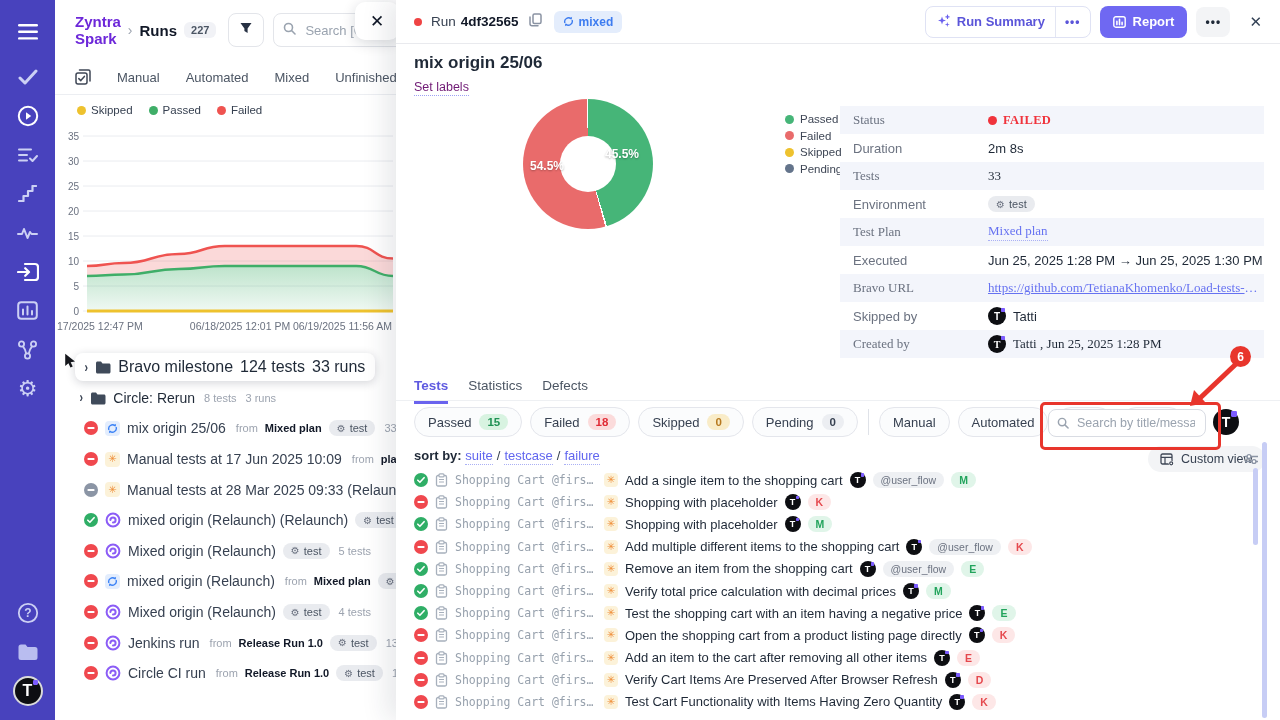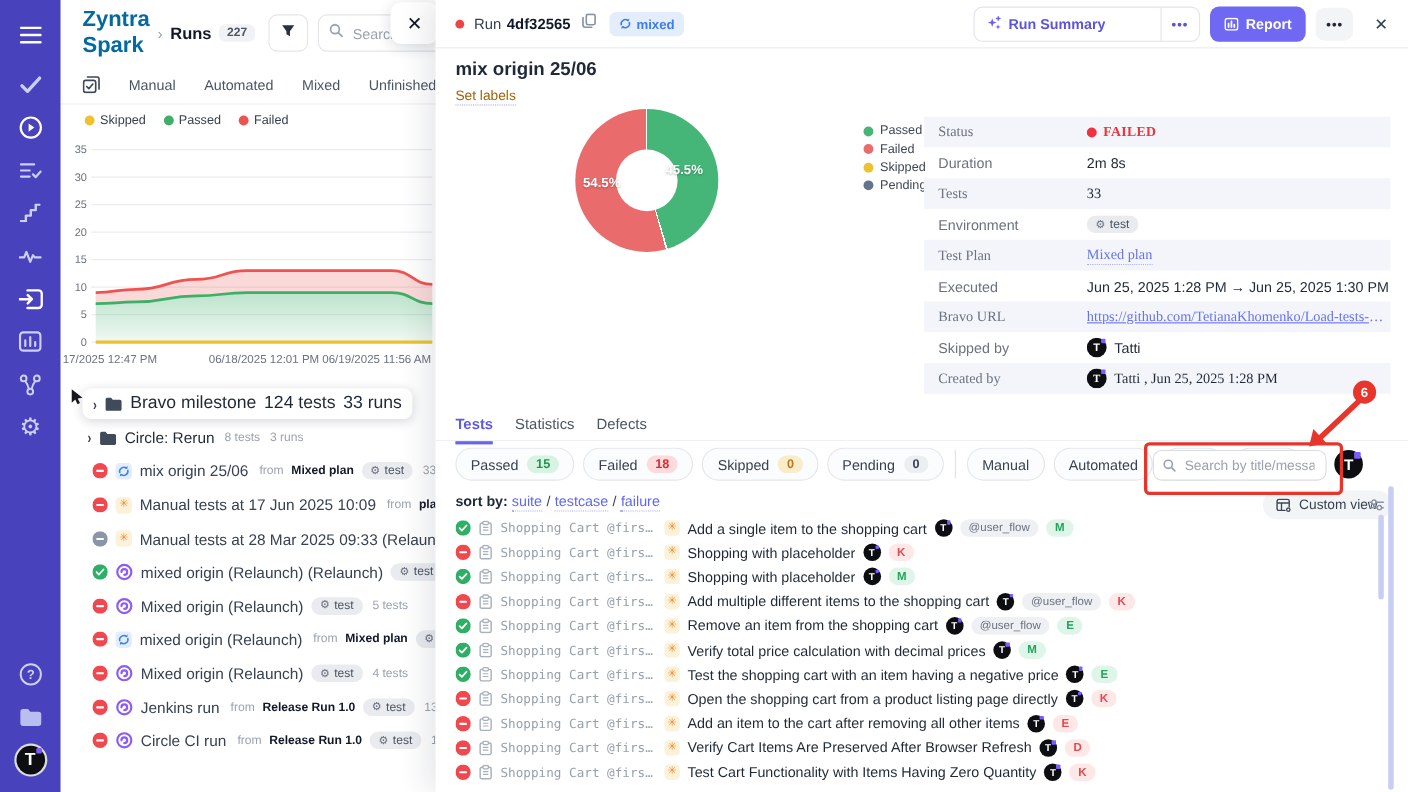--- a/index.html
+++ b/index.html
@@ -16,21 +16,21 @@
   .gear-glyph{font-size:22px;color:#ccd0f4;line-height:1;font-family:"DejaVu Sans",sans-serif;}
 
   .avatarT{position:relative;display:inline-flex;align-items:center;justify-content:center;
            background:#0d0e12;color:#fff;border-radius:50%;font-weight:bold;flex:0 0 auto;}
   .avatarT::after{content:"";position:absolute;right:8%;top:8%;width:22%;height:22%;
                   background:#7c5cff;border-radius:20%;}
 
   
   .runs{width:341px;flex:0 0 341px;position:relative;background:#fff;overflow:hidden;}
   .runs-header{height:60px;display:flex;align-items:center;padding-left:20px;box-sizing:border-box;position:relative;}
-  .crumb-project{color:#0369a1;font-weight:700;font-size:20px;}
+  .crumb-project{color:#6d28d9;font-weight:700;font-size:15px;}
   .crumb-sep{color:#9ca3af;margin:0 7px;font-size:14px;}
   .crumb-section{color:#111827;font-weight:700;font-size:15px;}
   .crumb-count{background:#f1f2f6;color:#4b5563;border-radius:6px;font-size:11px;padding:2px 7px;margin-left:7px;font-weight:600;}
   .filter-btn{width:34px;height:32px;border:1px solid #e3e5ea;border-radius:8px;display:flex;align-items:center;justify-content:center;margin-left:12px;cursor:pointer;background:#fff;flex:0 0 auto;}
   .top-search{display:flex;align-items:center;gap:7px;border:1px solid #e3e5ea;border-radius:8px;height:32px;padding:0 9px;margin-left:9px;width:120px;flex:0 0 auto;}
   .top-search input{border:none;outline:none;font-size:13px;width:80px;color:#374151;font-family:"Liberation Sans",sans-serif;}
   .top-search input::placeholder{color:#9aa3af;}
   .close-card{position:absolute;left:300px;top:2px;width:44px;height:38px;background:#fff;border-radius:10px;
               box-shadow:0 3px 14px rgba(15,23,42,.16);display:flex;align-items:center;justify-content:center;
               font-size:17px;color:#111827;cursor:pointer;z-index:5;}
@@ -65,31 +65,31 @@
   .detail{position:relative;flex:1;background:#fff;box-shadow:-10px 0 24px rgba(30,41,59,.10);z-index:10;overflow:hidden;}
   .d-header{position:absolute;left:0;right:0;top:0;height:44px;border-bottom:1px solid #e9eaee;
             display:flex;align-items:center;padding:0 14px 0 18px;box-sizing:border-box;}
   .run-dot{width:8px;height:8px;border-radius:50%;background:#ef4444;margin-right:9px;}
   .run-label{font-size:13.5px;color:#374151;margin-right:5px;}
   .run-id{font-size:13.5px;font-weight:700;color:#111827;margin-right:10px;}
   .copy-btn{cursor:pointer;display:flex;margin-right:12px;}
   .mixed-pill{display:inline-flex;align-items:center;gap:5px;background:#e4edfc;border-radius:6px;padding:4px 9px;
               font-size:12px;color:#3d7cf0;font-weight:600;}
   .d-header-right{margin-left:auto;display:flex;align-items:center;gap:9px;}
-  .btn-summary{display:flex;align-items:stretch;border:1px solid #dfe2f4;border-radius:8px;height:30px;cursor:pointer;background:#fff;gap:40px;}
+  .btn-summary{display:flex;align-items:stretch;border:1px solid #dfe2f4;border-radius:8px;height:30px;cursor:pointer;background:#fff;}
   .btn-summary .main{display:flex;align-items:center;gap:6px;padding:0 10px;font-size:13px;font-weight:600;color:#5b55d9;}
   .btn-summary .more{display:flex;align-items:center;padding:0 9px;border-left:1px solid #e3e6f3;color:#5b55d9;font-weight:700;font-size:12px;letter-spacing:1px;}
   .btn-report{display:flex;align-items:center;gap:7px;background:#6f68f2;border-radius:8px;height:32px;padding:0 13px;
               color:#fff;font-size:13px;font-weight:600;cursor:pointer;}
   .btn-dots{background:#f3f4f6;border-radius:8px;height:30px;width:34px;display:flex;align-items:center;justify-content:center;
             color:#1f2937;font-weight:700;font-size:12px;letter-spacing:1px;cursor:pointer;}
   .d-close{margin-left:6px;font-size:15px;color:#334155;cursor:pointer;padding:4px;}
 
   .d-title{position:absolute;left:18px;top:53px;font-size:17px;font-weight:700;color:#1f2937;}
-  .set-labels{position:absolute;left:18px;top:80px;font-size:12.5px;color:#a16207;cursor:pointer;
+  .set-labels{position:absolute;left:18px;top:80px;font-size:12.5px;color:#701a75;cursor:pointer;
               border-bottom:1px dotted #9ea2f5;padding-bottom:1px;}
 
   .donut-box{position:absolute;left:127px;top:99px;width:130px;height:130px;}
   .donut{width:130px;height:130px;border-radius:50%;position:relative;}
   .donut::after{content:"";position:absolute;left:50%;top:50%;width:56px;height:56px;margin:-28px 0 0 -28px;background:#fff;border-radius:50%;}
   .donut-lab{position:absolute;font-size:12px;font-weight:700;color:#fff;text-shadow:0 1px 2px rgba(0,0,0,.28);z-index:2;}
   .donut-legend{position:absolute;left:389px;top:111px;font-size:11.5px;color:#3f4756;}
   .donut-legend div{display:flex;align-items:center;gap:6px;height:16.5px;}
   .donut-legend .dot{width:9px;height:9px;border-radius:50%;}
 

